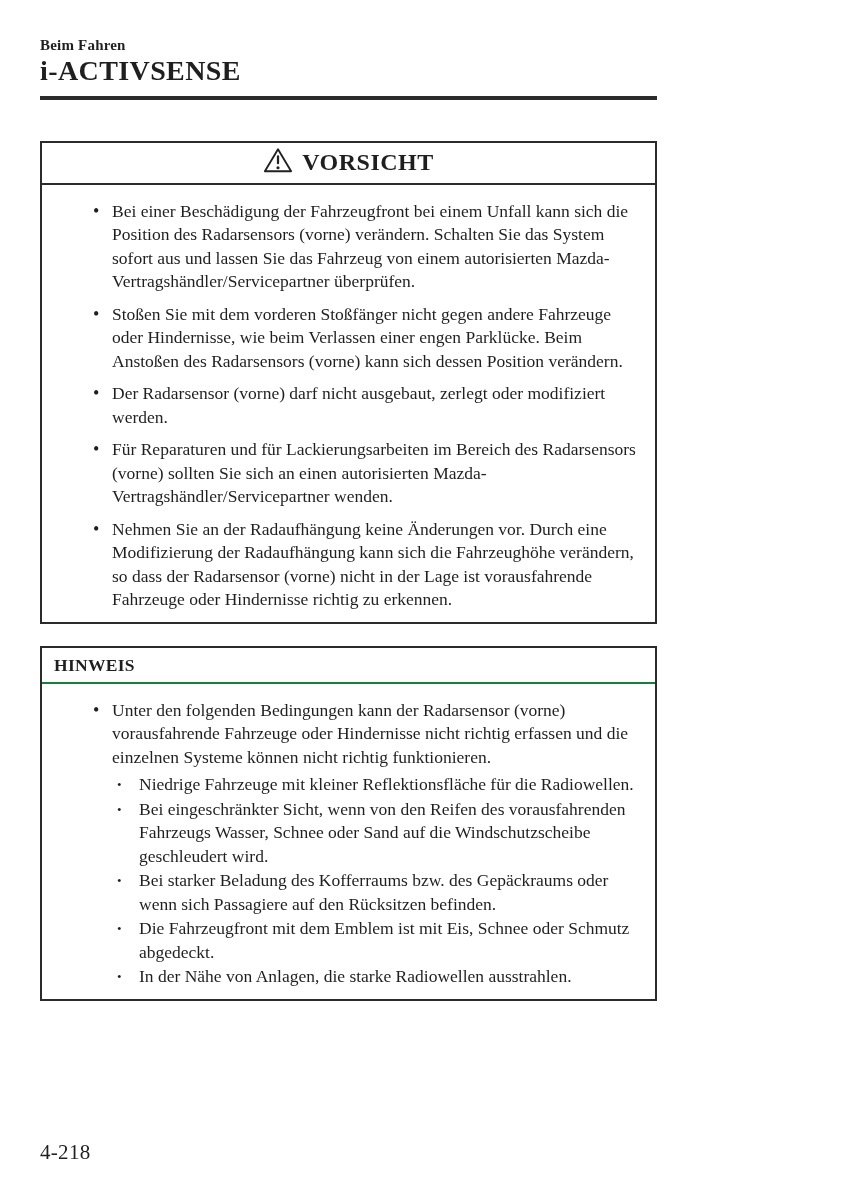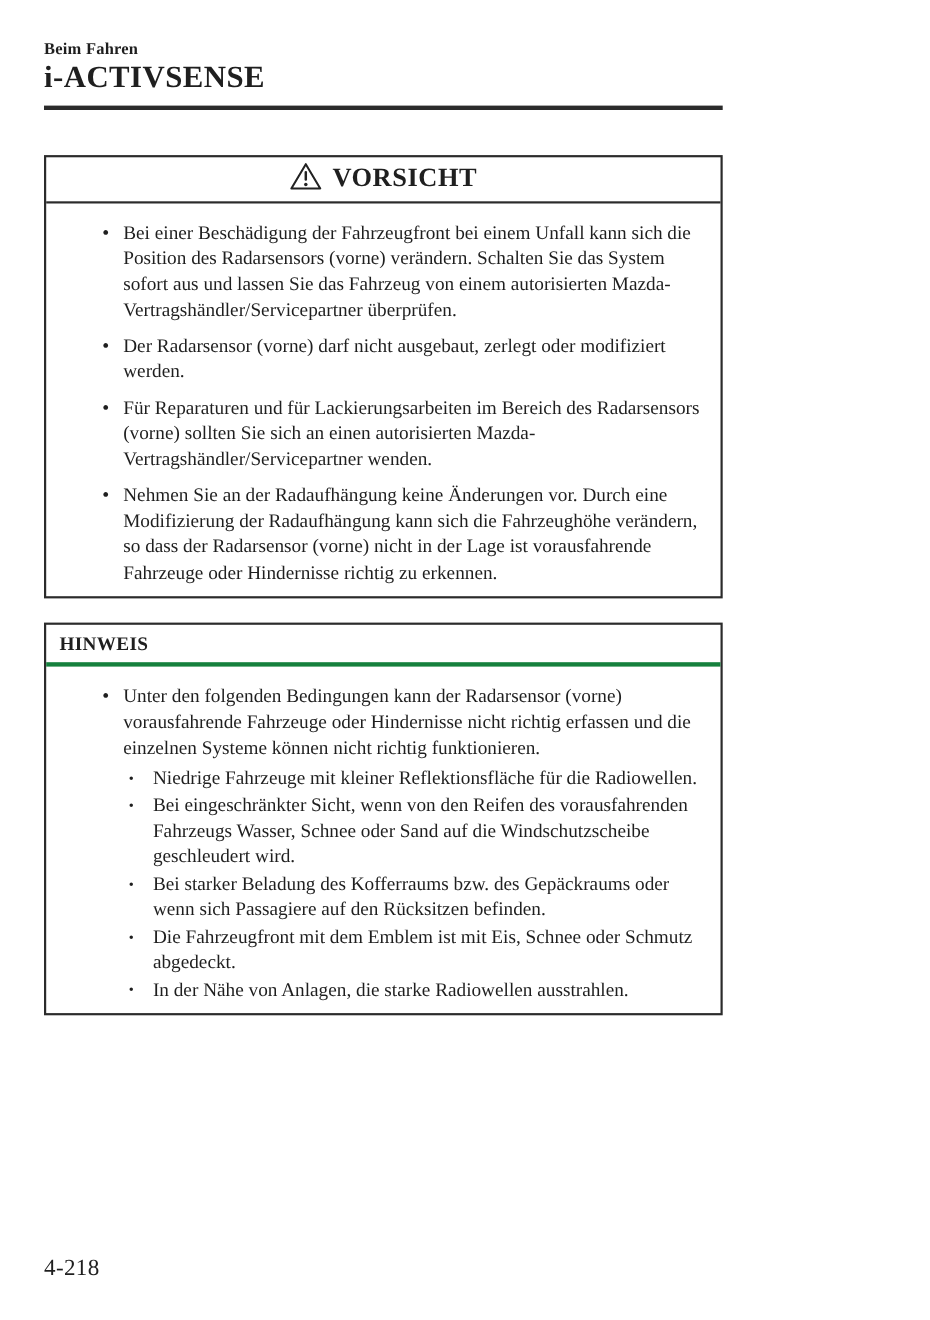--- a/index.html
+++ b/index.html
@@ -64,21 +64,21 @@
     position: relative;
     top: -2px;
   }
   .note-box {
     border: 2px solid #2b2b2b;
     margin-top: 22px;
     background: #ffffff;
   }
   .note-box-header {
     padding: 7px 28px 6px 12px;
-    border-bottom: 4px solid #15803d;
+    border-bottom: 2px solid #15803d;
   }
   .note-title {
     font-size: 17.5px;
     font-weight: bold;
     letter-spacing: 0.3px;
   }
   
   .box-body {
     padding: 6px 18px 10px 0;
     font-size: 17.5px;
@@ -144,20 +144,21 @@
     <div class="warn-box-header">
       <svg class="warn-icon-svg" width="30" height="27" viewBox="0 0 64 56" aria-hidden="true">
         <path d="M32 4 L60 51 L4 51 Z" fill="none" stroke="#222222" stroke-width="4" stroke-linejoin="round"></path>
         <rect x="29.6" y="17" width="4.8" height="19" rx="2.4" fill="#222222"></rect>
         <circle cx="32" cy="43.5" r="3.4" fill="#222222"></circle>
       </svg><span class="warn-title">VORSICHT</span>
     </div>
     <div class="box-body">
       <ul class="bullets">
         <li><span>Bei einer Beschädigung der Fahrzeugfront bei einem Unfall kann sich die Position des Radarsensors (vorne) verändern. Schalten Sie das System sofort aus und lassen Sie das Fahrzeug von einem autorisierten Mazda-Vertragshändler/Servicepartner überprüfen.</span></li>
+        <li><span>Stoßen Sie mit dem vorderen Stoßfänger nicht gegen andere Fahrzeuge oder Hindernisse, wie beim Verlassen einer engen Parklücke. Beim Anstoßen des Radarsensors (vorne) kann sich dessen Position verändern.</span></li>
         <li><span>Der Radarsensor (vorne) darf nicht ausgebaut, zerlegt oder modifiziert werden.</span></li>
         <li><span>Für Reparaturen und für Lackierungsarbeiten im Bereich des Radarsensors (vorne) sollten Sie sich an einen autorisierten Mazda-Vertragshändler/Servicepartner wenden.</span></li>
         <li><span>Nehmen Sie an der Radaufhängung keine Änderungen vor. Durch eine Modifizierung der Radaufhängung kann sich die Fahrzeughöhe verändern, so dass der Radarsensor (vorne) nicht in der Lage ist vorausfahrende Fahrzeuge oder Hindernisse richtig zu erkennen.</span></li>
       </ul>
     </div>
   </div>
 
   <div class="note-box">
     <div class="note-box-header">
       <span class="note-title">HINWEIS</span>

